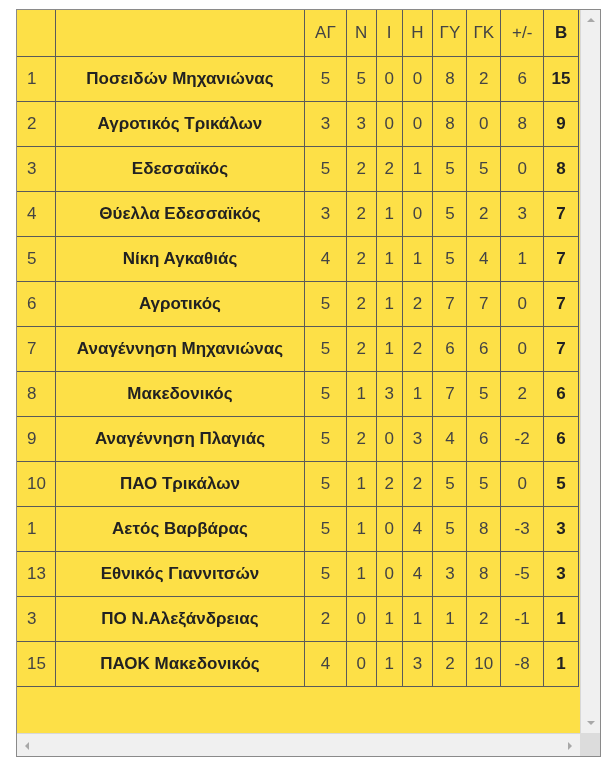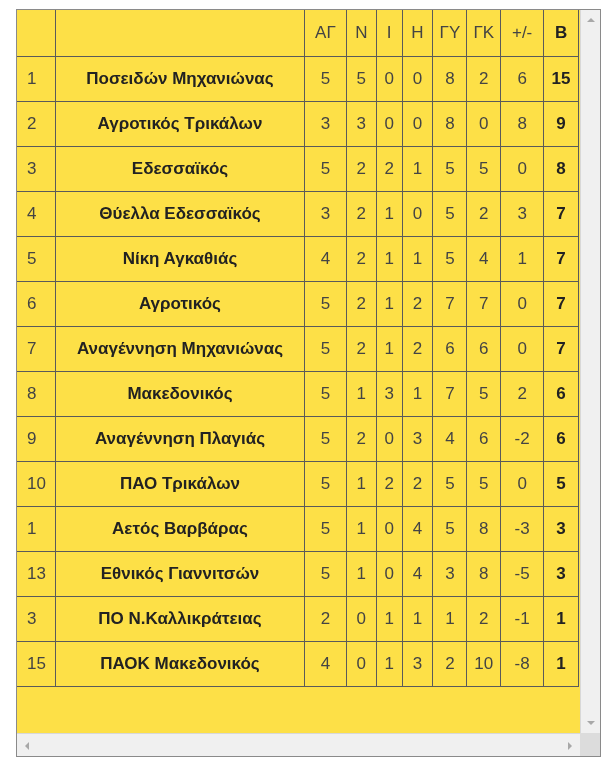--- a/index.html
+++ b/index.html
@@ -197,21 +197,21 @@
             <td>1</td>
             <td>0</td>
             <td>4</td>
             <td>3</td>
             <td>8</td>
             <td>-5</td>
             <td class="pts">3</td>
           </tr>
           <tr>
             <td class="pos">3</td>
-            <td class="team">ΠΟ Ν.Καλλικράτειας</td>
+            <td class="team">ΠΟ Ν.Αλεξάνδρειας</td>
             <td>2</td>
             <td>0</td>
             <td>1</td>
             <td>1</td>
             <td>1</td>
             <td>2</td>
             <td>-1</td>
             <td class="pts">1</td>
           </tr>
           <tr>

